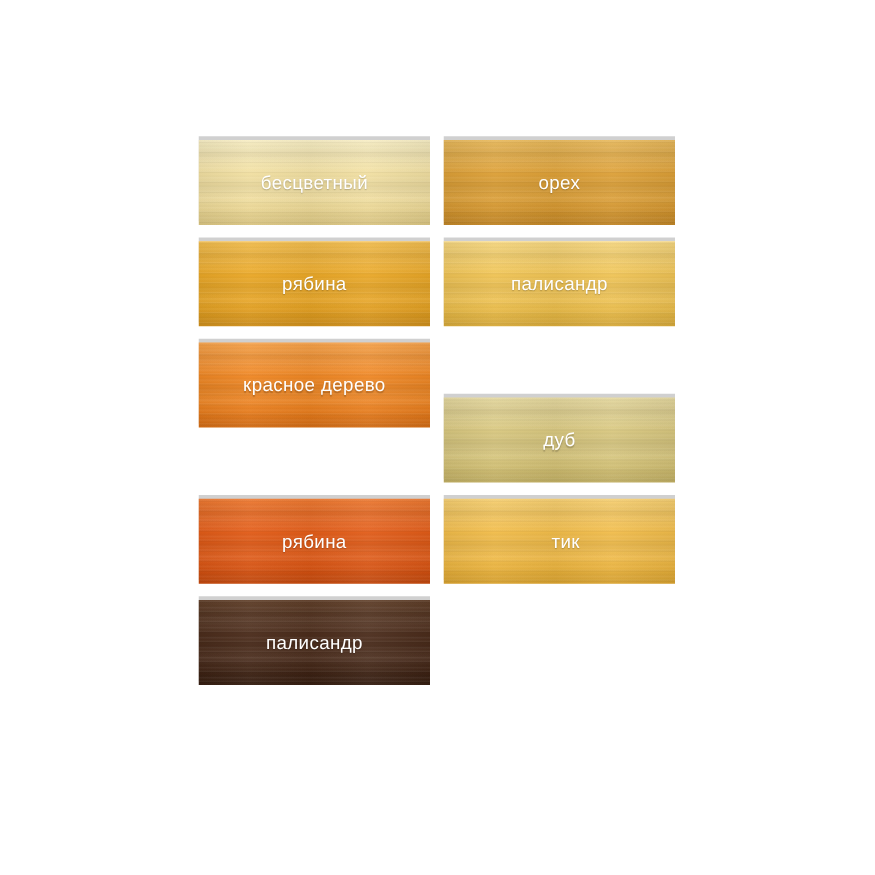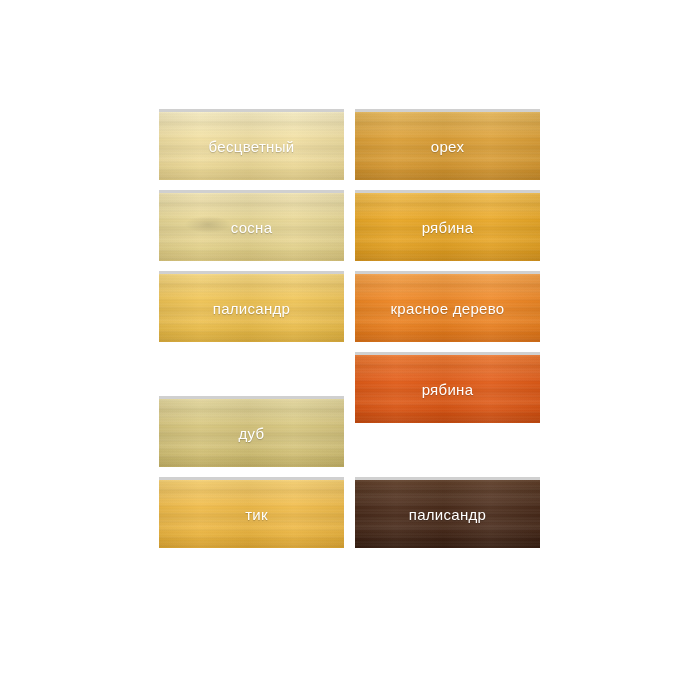--- a/index.html
+++ b/index.html
@@ -104,25 +104,20 @@
 <div id="palette-board">
   <div id="swatch-grid">
       <div class="swatch" style="background: linear-gradient(rgb(248, 238, 196) 0%, rgb(242, 224, 162) 38%, rgb(242, 224, 162) 62%, rgb(227, 205, 134) 100%);">
         <div class="grain"></div>
         <span class="swatch-label" style="color: rgb(255, 255, 255);">бесцветный</span>
       </div>
       <div class="swatch" style="background: linear-gradient(rgb(232, 185, 92) 0%, rgb(221, 160, 55) 38%, rgb(221, 160, 55) 62%, rgb(200, 138, 38) 100%);">
         <div class="grain"></div>
         <span class="swatch-label" style="color: rgb(255, 255, 255);">орех</span>
       </div>
-      <div class="swatch" style="background: linear-gradient(rgb(242, 229, 180) 0%, rgb(233, 216, 150) 38%, rgb(233, 216, 150) 62%, rgb(219, 199, 124) 100%);">
-        <div class="grain"></div>
-        <div class="grain-knot"></div>
-        <span class="swatch-label" style="color: rgb(255, 255, 255);">сосна</span>
-      </div>
       <div class="swatch" style="background: linear-gradient(rgb(244, 191, 80) 0%, rgb(234, 168, 39) 38%, rgb(234, 168, 39) 62%, rgb(215, 148, 26) 100%);">
         <div class="grain"></div>
         <span class="swatch-label" style="color: rgb(255, 255, 255);">рябина</span>
       </div>
       <div class="swatch" style="background: linear-gradient(rgb(248, 217, 130) 0%, rgb(240, 196, 85) 38%, rgb(240, 196, 85) 62%, rgb(224, 176, 58) 100%);">
         <div class="grain"></div>
         <span class="swatch-label" style="color: rgb(255, 255, 255);">палисандр</span>
       </div>
       <div class="swatch" style="background: linear-gradient(rgb(248, 164, 76) 0%, rgb(239, 135, 36) 38%, rgb(239, 135, 36) 62%, rgb(220, 112, 20) 100%);">
         <div class="grain"></div>

